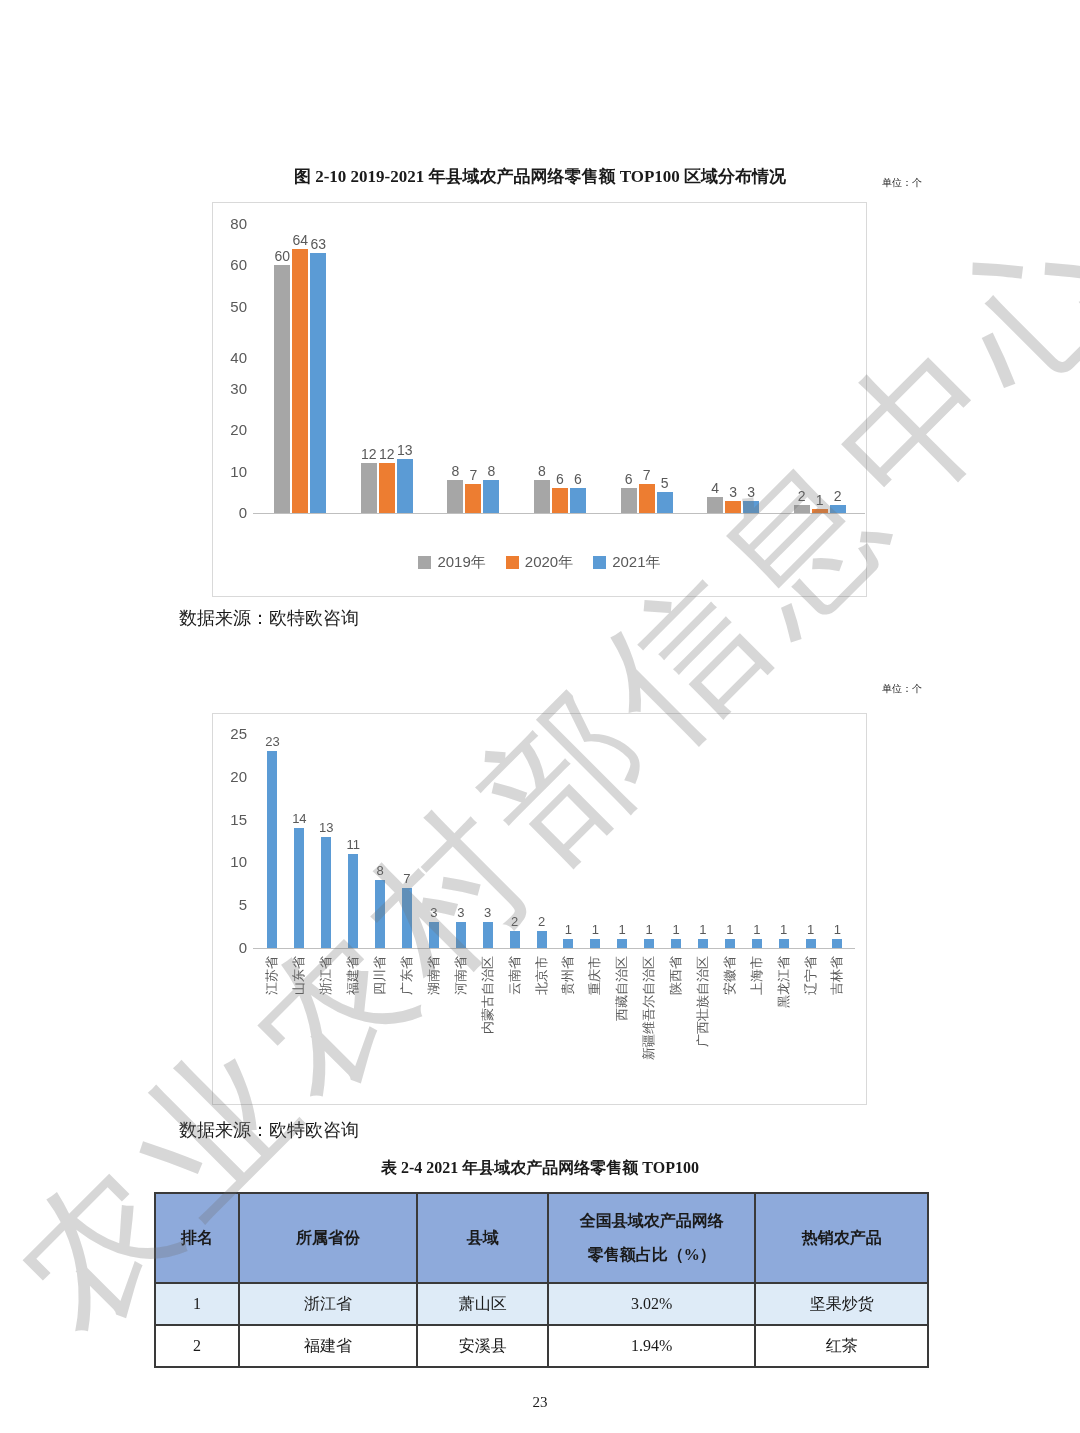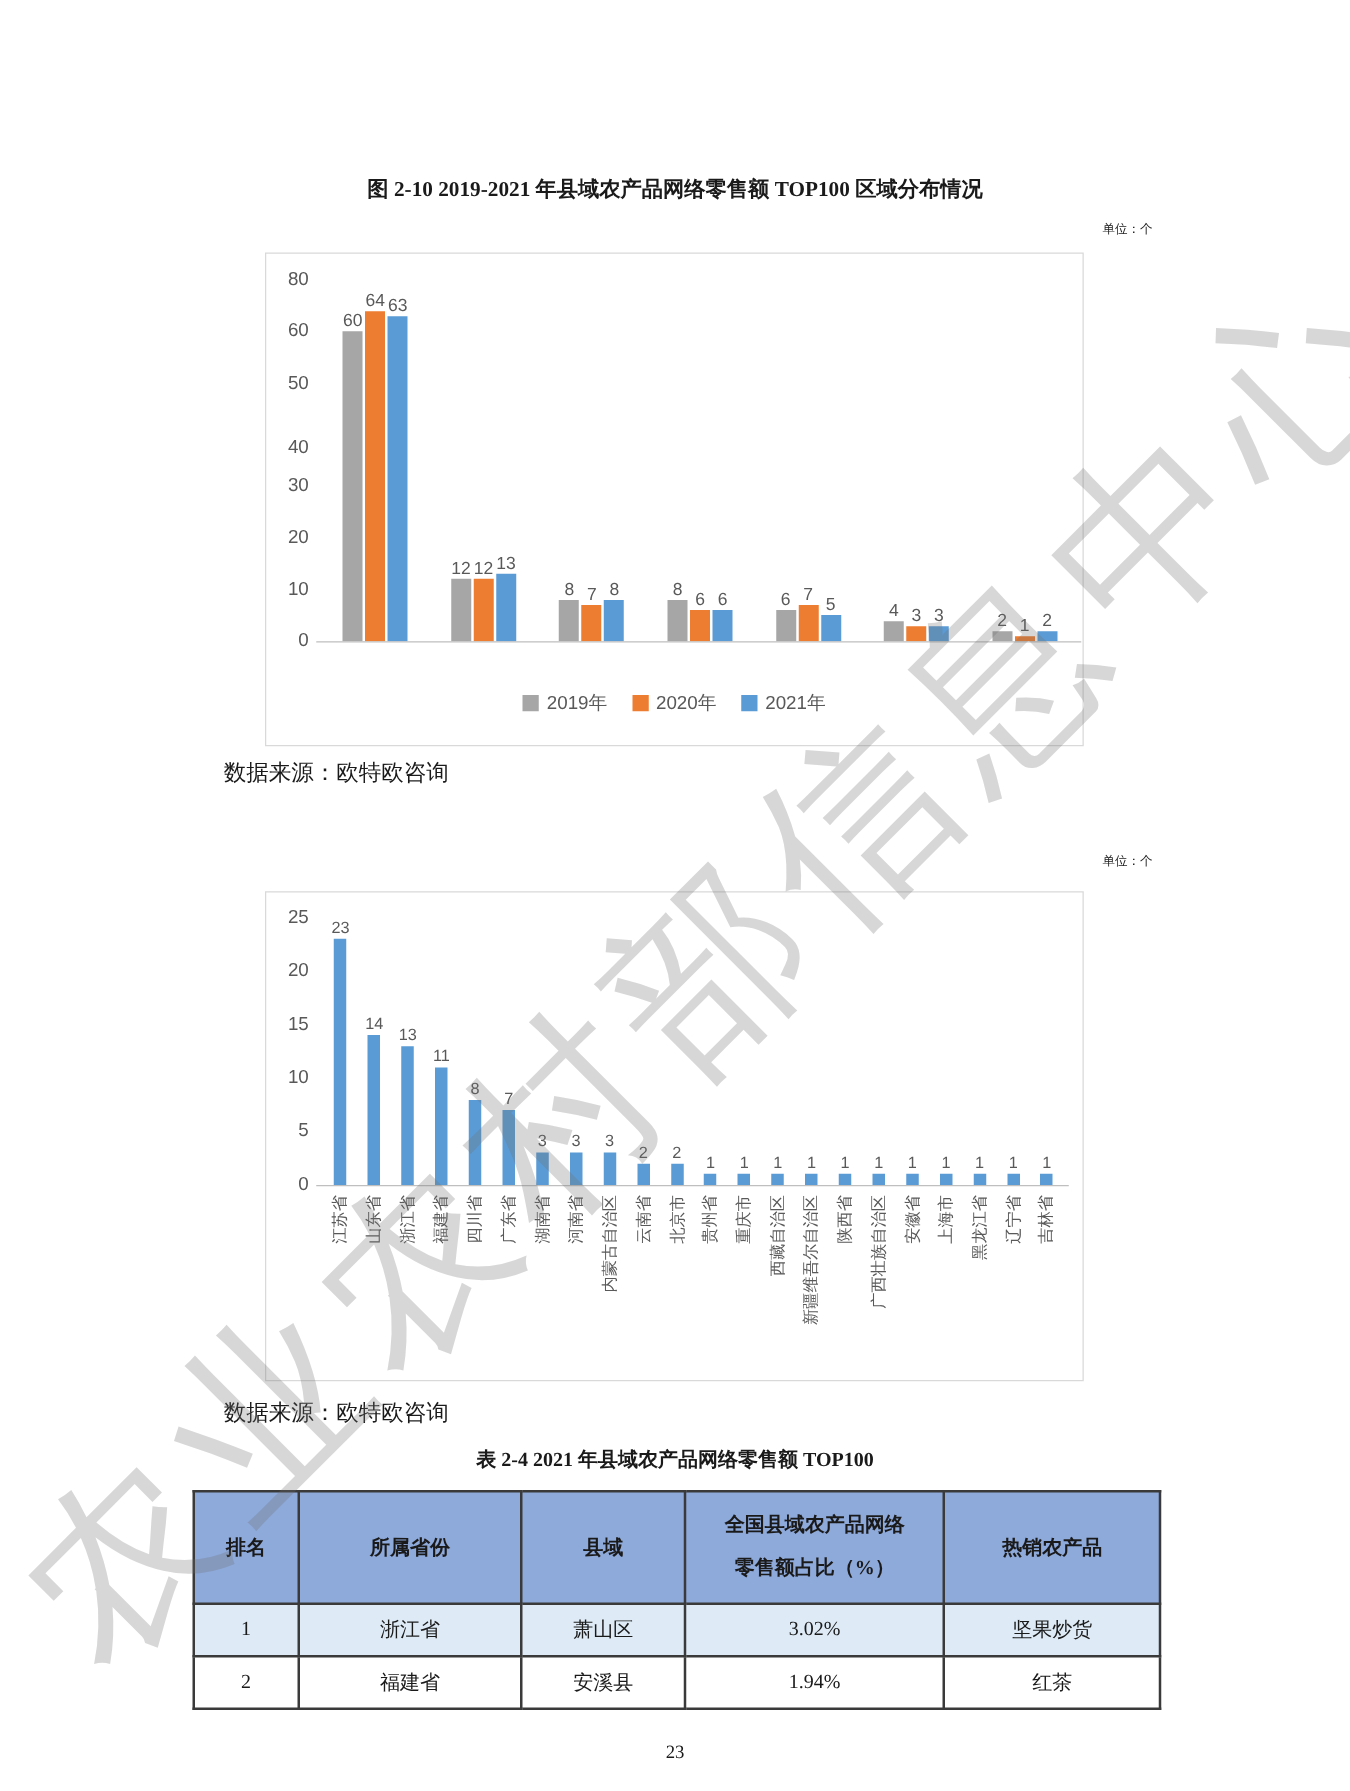--- a/index.html
+++ b/index.html
@@ -9,21 +9,21 @@
   }
   
   .watermark{
     position:absolute;left:53%;top:54%;
     transform:translate(-50%,-50%) rotate(-45deg);
     font-size:152px;letter-spacing:14px;white-space:nowrap;
     color:rgba(110,110,110,0.28);font-family:"Liberation Serif","DejaVu Serif",serif;
     z-index:9;pointer-events:none;
   }
   
-  .fig-title{position:absolute;left:0;width:100%;text-align:center;font-weight:bold;font-size:17px;}
+  .fig-title{position:absolute;left:0;width:100%;text-align:center;font-weight:bold;font-size:17px;margin-top:25px;}
   .unit-label{position:absolute;right:158px;font-size:10px;}
   .source-note{position:absolute;left:160px;font-size:18px;margin-left:19px;}
   .table-title{position:absolute;left:0;width:100%;text-align:center;font-weight:bold;font-size:16px;}
   .page-number{position:absolute;left:0;width:100%;text-align:center;font-size:15px;top:1394px;}
   
   .chart-box{
     position:absolute;left:212px;width:653px;background:#ffffff;
     border:1.5px solid #d9d9d9;z-index:1;
     font-family:"Liberation Sans","DejaVu Sans",sans-serif;
   }

